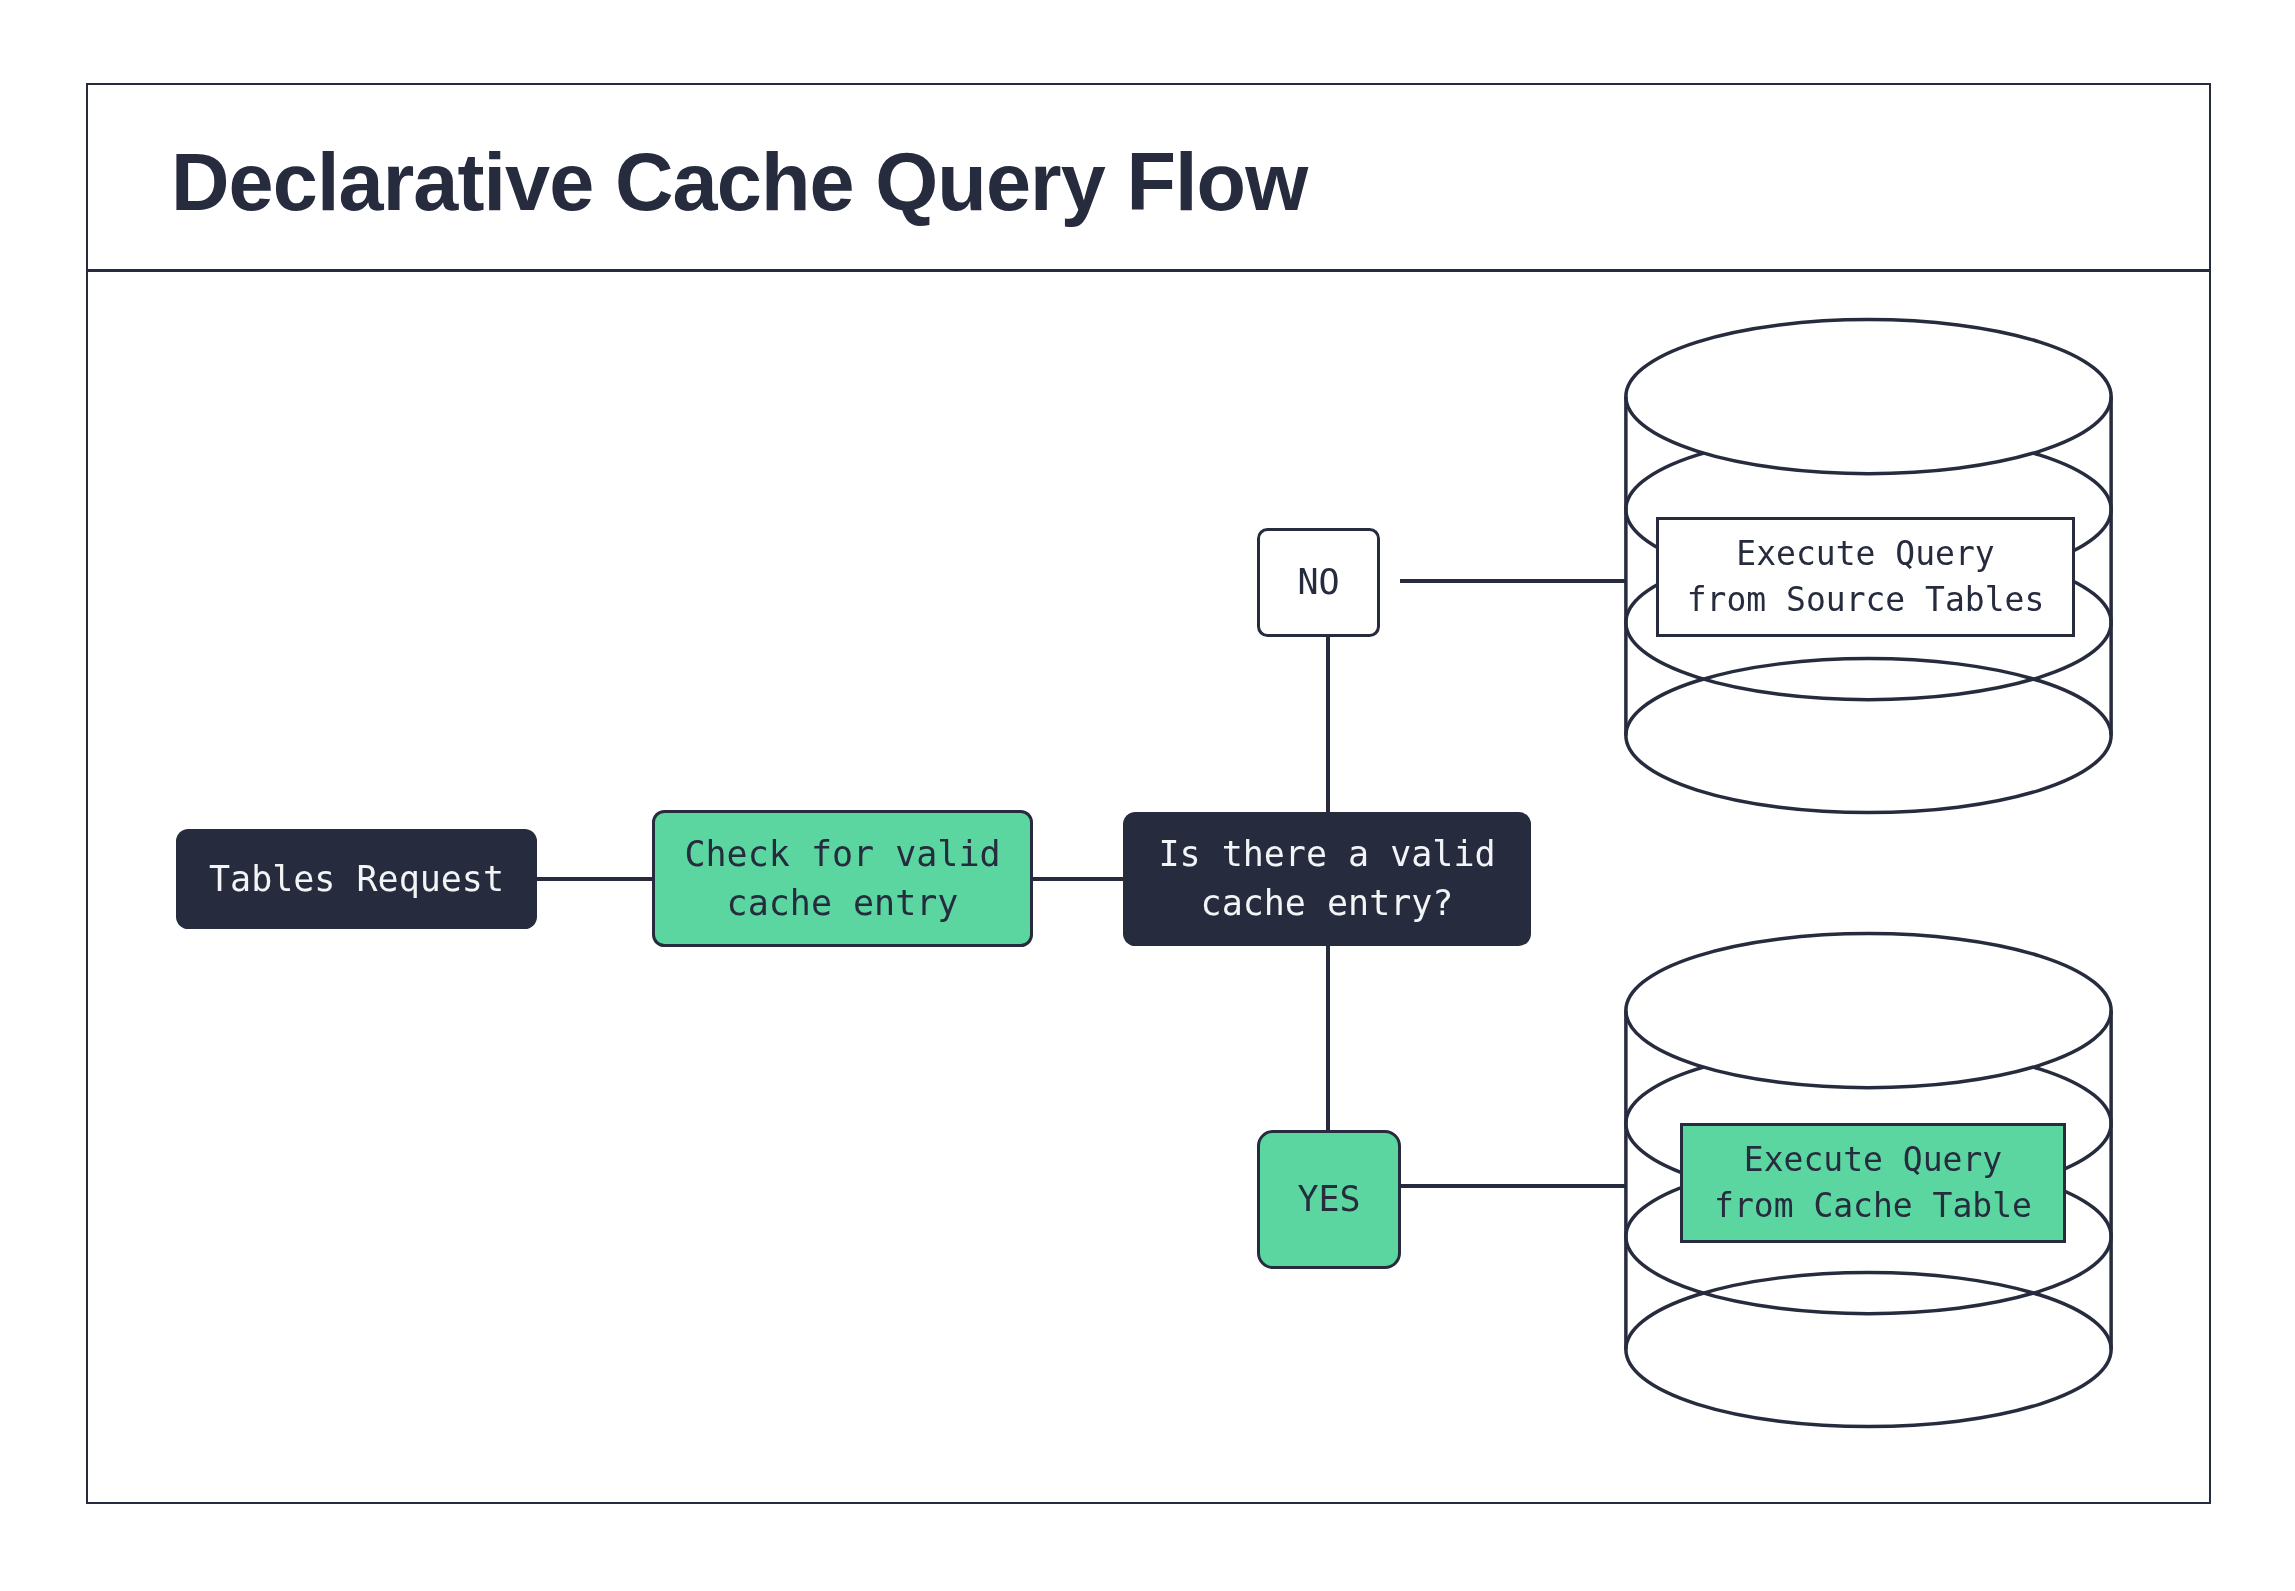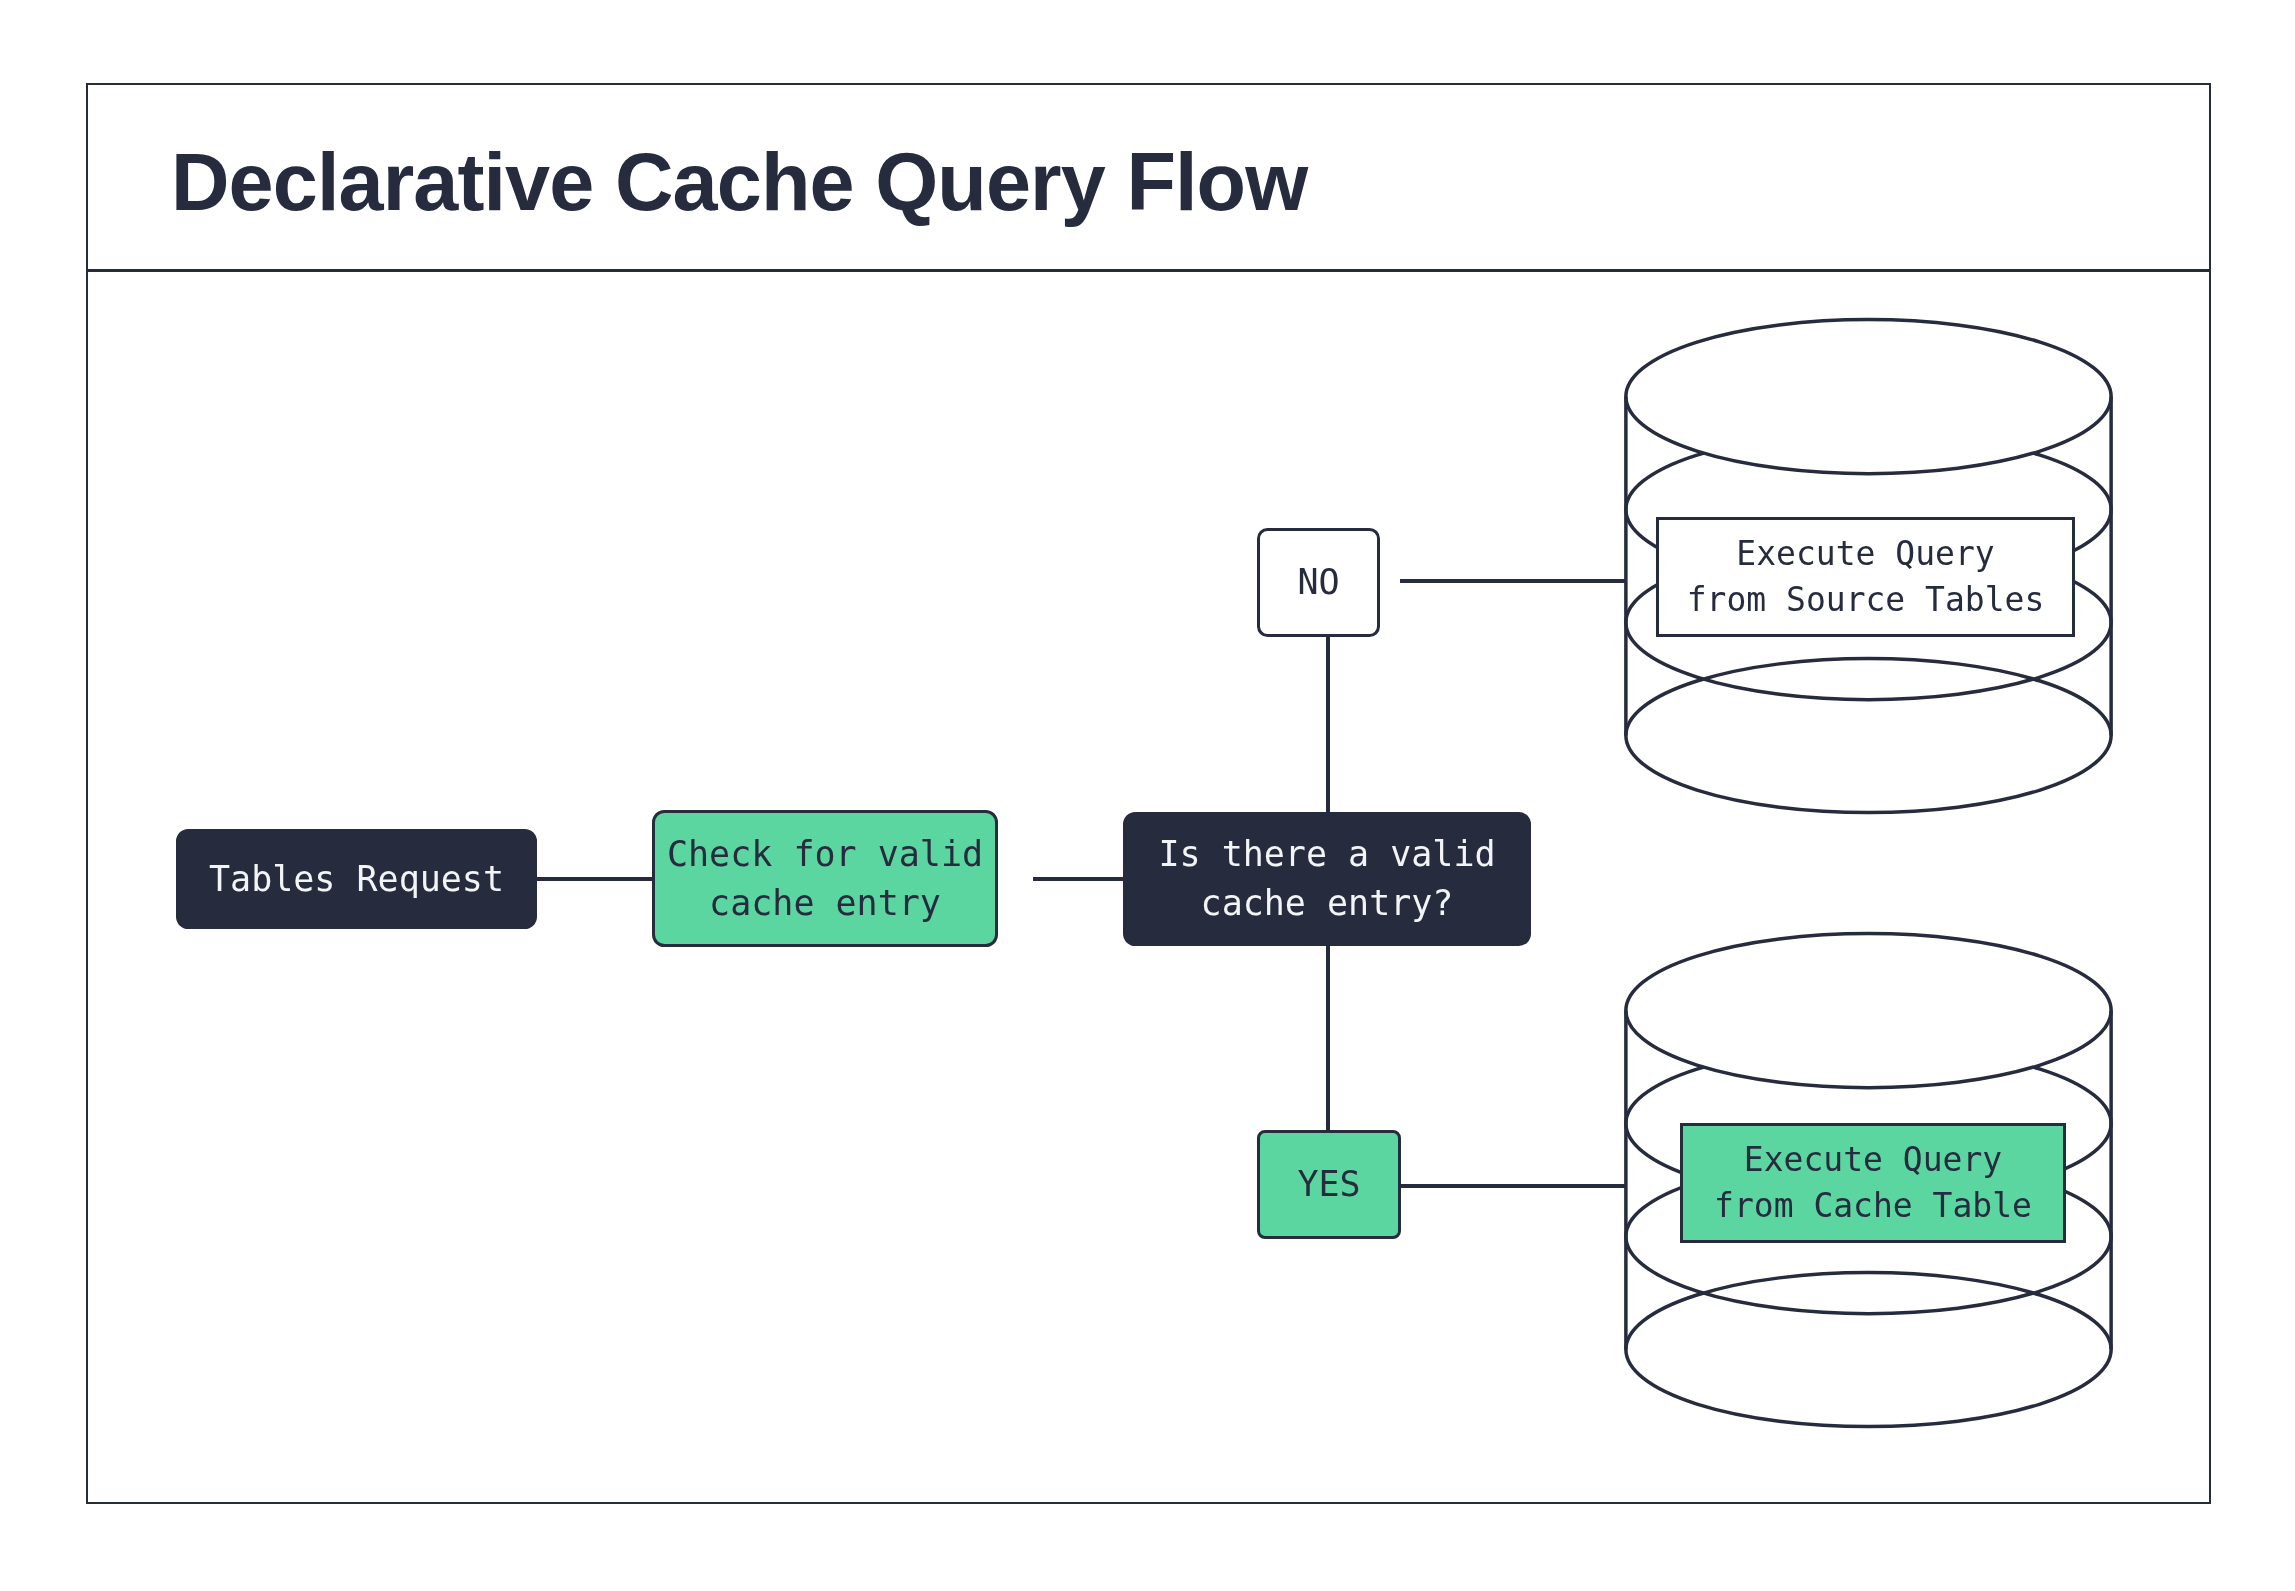--- a/index.html
+++ b/index.html
@@ -82,28 +82,28 @@
   <ellipse class="fill-white" cx="280" cy="479" rx="277" ry="88"></ellipse>
   <ellipse class="fill-none" cx="280" cy="350" rx="277" ry="88"></ellipse>
   <ellipse class="fill-none" cx="280" cy="221" rx="277" ry="88"></ellipse>
   <ellipse class="fill-white" cx="280" cy="92" rx="277" ry="88"></ellipse>
   <line x1="3" y1="92" x2="3" y2="479"></line>
   <line x1="557" y1="92" x2="557" y2="479"></line>
 </svg>
 
 <div class="abs node node--dark" style="left:176px;top:829px;width:361px;height:100px;">Tables Request</div>
 
-<div class="abs node node--green" style="left:652px;top:810px;width:346px;height:137px;">Check for valid
+<div class="abs node node--green" style="left:652px;top:810px;width:381px;height:137px;">Check for valid
 cache entry</div>
 
 <div class="abs node node--dark" style="left:1123px;top:812px;width:408px;height:134px;">Is there a valid
 cache entry?</div>
 
 <div class="abs node node--outline" style="left:1257px;top:528px;width:123px;height:109px;border-radius:10.5px;">NO</div>
 
-<div class="abs node node--green" style="left:1257px;top:1130px;width:144px;height:109px;border-radius:8px;">YES</div>
+<div class="abs node node--green" style="left:1257px;top:1130px;width:144px;height:139px;border-radius:16px;">YES</div>
 
 <div class="abs node node--outline node--dblabel" style="left:1656px;top:517px;width:419px;height:120px;">Execute Query
 from Source Tables</div>
 
 <div class="abs node node--green node--dblabel" style="left:1680px;top:1123px;width:386px;height:120px;">Execute Query
 from Cache Table</div>
 
 
 </body></html>

